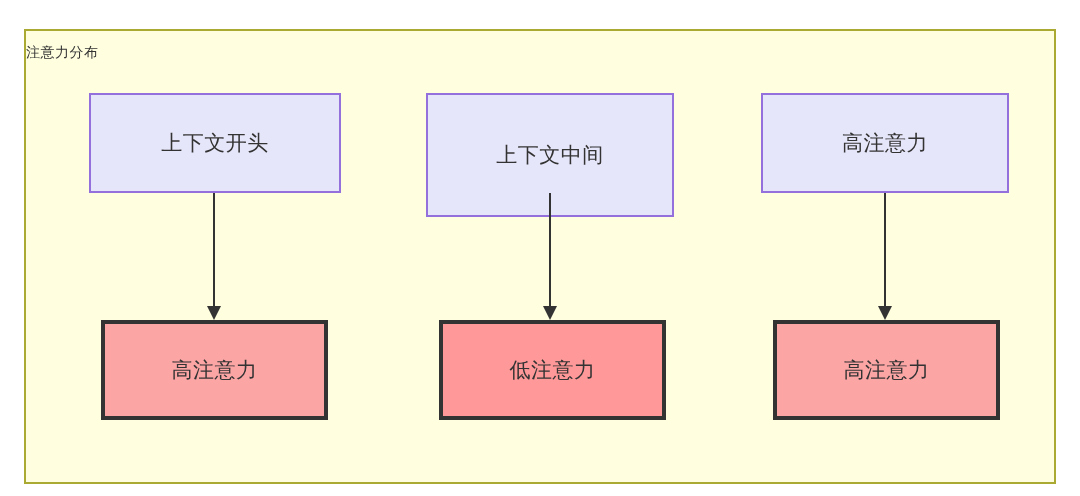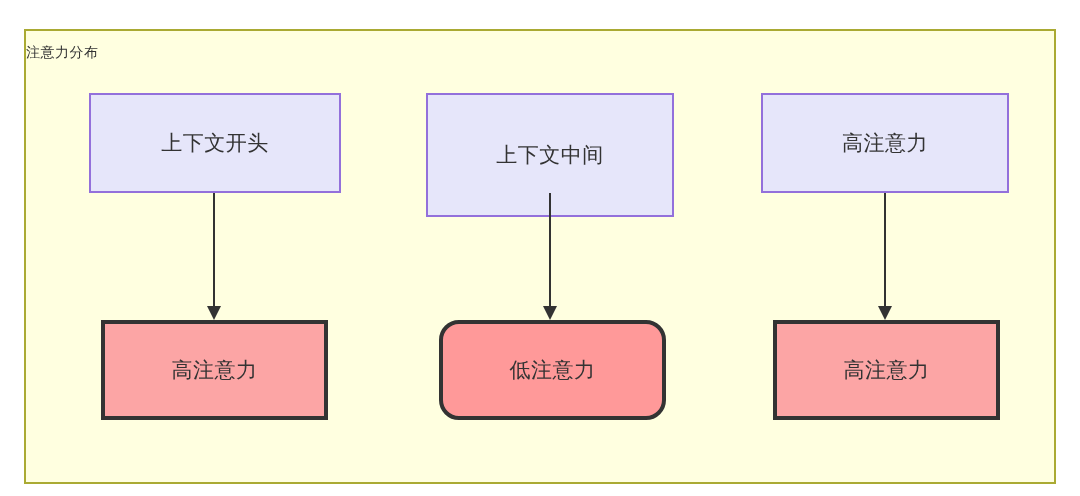--- a/index.html
+++ b/index.html
@@ -134,21 +134,21 @@
 
     <div class="edge" style="left:852px; top:162px; height:127px;">
       <div class="stem" style="height:113px;"></div>
       <div class="head"></div>
     </div>
 
     <div class="node result high" style="left:75px; top:289px; width:227px; height:100px;">
       <span>高注意力</span>
     </div>
 
-    <div class="node result low" style="left:413px; top:289px; width:227px; height:100px;border-radius:20px;">
+    <div class="node result low" style="left:413px; top:289px; width:227px; height:100px;">
       <span>低注意力</span>
     </div>
 
     <div class="node result high" style="left:747px; top:289px; width:227px; height:100px;">
       <span>高注意力</span>
     </div>
 
   </div>
 </div>
 

